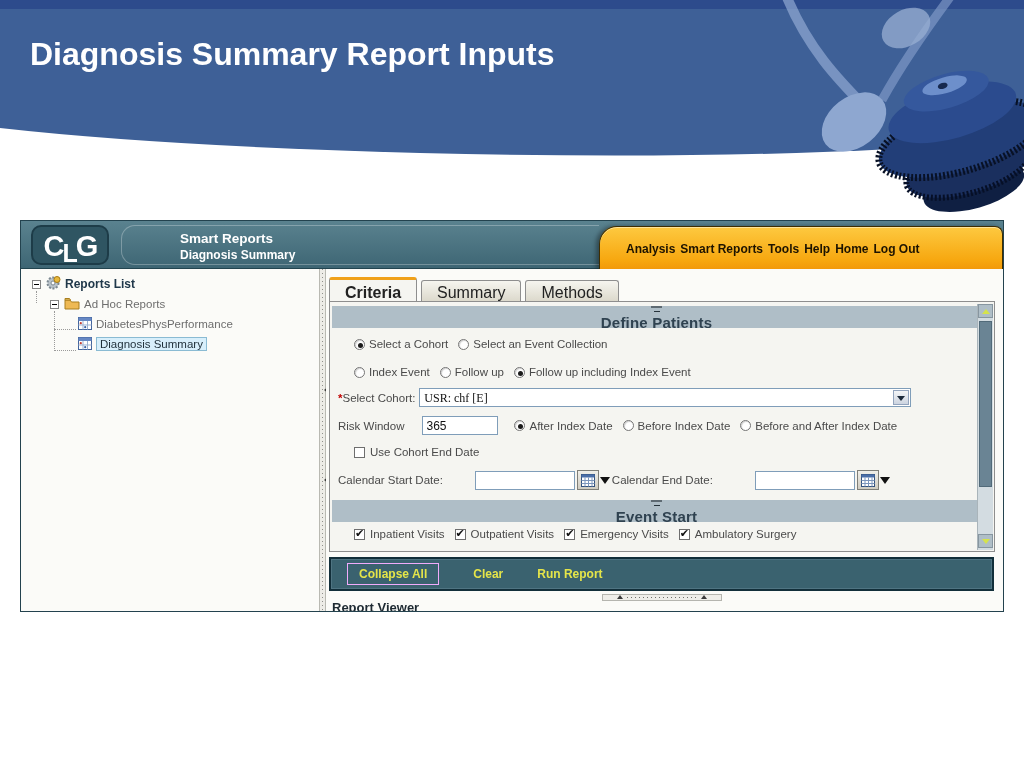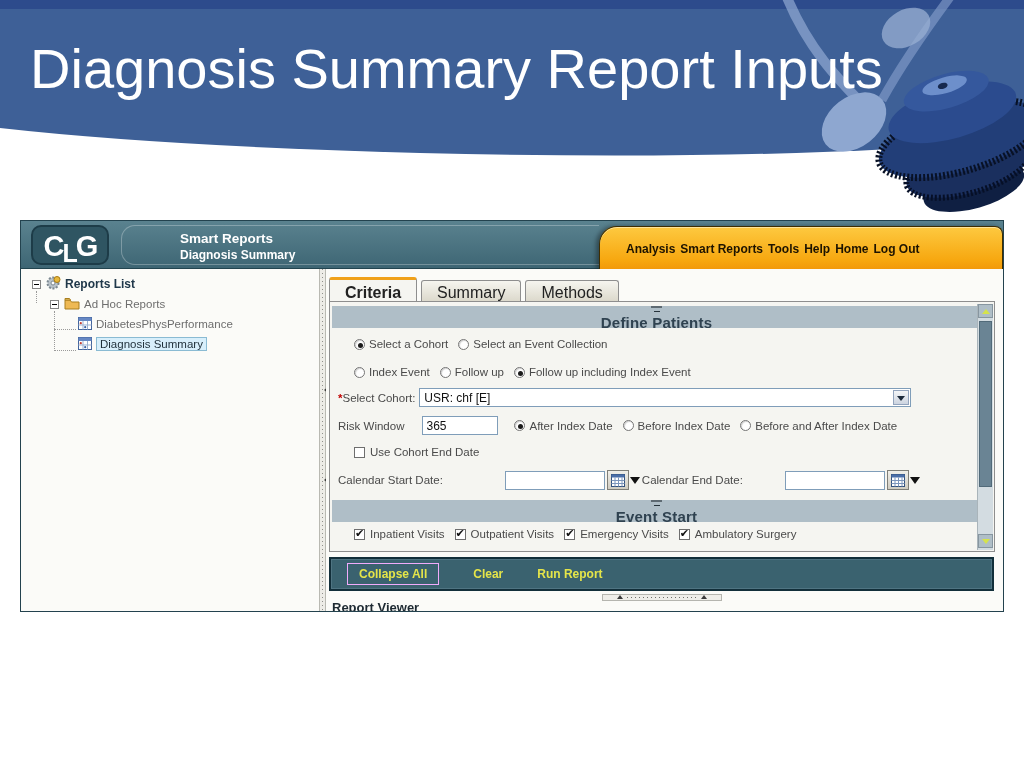--- a/index.html
+++ b/index.html
@@ -3,21 +3,21 @@
 <meta charset="utf-8">
 <style>
   * { margin:0; padding:0; box-sizing:border-box; }
   html,body { width:1024px; height:768px; }
   body { font-family:"Liberation Sans","DejaVu Sans",sans-serif; background:#fff; }
   .slide { position:relative; width:1024px; height:768px; background:#fff; overflow:hidden; }
 
   
   .banner { position:absolute; left:0; top:0; width:1024px; height:220px; pointer-events:none; }
   .banner-shape { position:absolute; left:0; top:0; width:1024px; height:170px; }
-  .slide-title { position:absolute; left:30px; top:36px; color:#ffffff; font-size:56px; font-weight:400; letter-spacing:0; white-space:nowrap; }
+  .slide-title { position:absolute; left:30px; top:36px; color:#ffffff; font-size:32px; font-weight:700; letter-spacing:0; white-space:nowrap; }
   .stetho { position:absolute; right:0; top:0; width:270px; height:215px; }
 
   
   .app { position:absolute; left:20px; top:220px; width:984px; height:392px; background:#fbfbf8; border:1px solid #23424e; overflow:hidden; font-size:11.5px; color:#444; }
 
   
   .app-header { position:absolute; left:0; top:0; width:100%; height:48px; background:linear-gradient(#5a828f,#3e6674); border-bottom:1px solid #22444f; }
   .logo { position:absolute; left:10px; top:4px; width:78px; height:40px; background:#2f5562; border:2px solid #1d3c48; border-radius:10px; color:#fff; font-weight:bold; text-align:center; letter-spacing:-2px; line-height:38px; }
   .logo .lc { font-size:29px; } .logo .ll { font-size:25px; position:relative; top:6px; } .logo .lg { font-size:29px; }
   .title-panel { position:absolute; left:100px; top:4px; width:478px; height:40px; border:1px solid rgba(255,255,255,0.28); border-right:none; border-radius:14px 0 0 14px; padding:4px 0 0 58px; }
@@ -232,21 +232,21 @@
         <div class="row" style="top:36px; left:24px;">
           <span class="radio checked"></span>
           <span class="rlabel">Select a Cohort</span>
           <span class="radio"></span>
           <span class="rlabel">Select an Event Collection</span>
         </div>
 
         <div class="row" style="top:86px; left:8px;">
           <span class="req">*</span>
           <span class="lbl" style="margin-right:4px;">Select Cohort:</span>
-          <div class="select" style="width:492px;">
+          <div class="select" style="width:492px;font-family:Liberation Serif, serif;">
             <span>USR: chf [E]</span>
             <span class="select-arrow"></span>
           </div>
         </div>
 
         <div class="row" style="top:114px; left:8px;">
           <span class="lbl" style="margin-right:18px;">Risk Window</span>
           <input class="text-input" style="width: 76px; margin-right: 16px;" value="365">
           <span class="radio checked"></span>
           <span class="rlabel">After Index Date</span>
@@ -255,21 +255,21 @@
           <span class="radio"></span>
           <span class="rlabel">Before and After Index Date</span>
         </div>
 
         <div class="row" style="top:144px; left:24px;">
           <span class="checkbox"></span>
           <span class="lbl">Use Cohort End Date</span>
         </div>
 
         <div class="row" style="top:168px; left:8px;">
-          <span class="lbl" style="margin-right:62px;text-align:center;">Calendar Start Date:</span>
+          <span class="lbl" style="margin-right:32px;text-align:center;">Calendar Start Date:</span>
           <input class="text-input" style="width: 100px;" value="">
           <span class="cal-btn">
             <svg width="14" height="13" viewBox="0 0 14 13">
               <rect x="0.5" y="0.5" width="13" height="12" fill="#fff" stroke="#33527e"></rect>
               <rect x="0.5" y="0.5" width="13" height="3" fill="#4a6ea8"></rect>
               <g stroke="#7c96bd">
                   <line x1="4" y1="3.5" x2="4" y2="12.5"></line>
                   <line x1="7.5" y1="3.5" x2="7.5" y2="12.5"></line>
                   <line x1="11" y1="3.5" x2="11" y2="12.5"></line>
                   <line x1="0.5" y1="6.5" x2="13.5" y2="6.5"></line>

